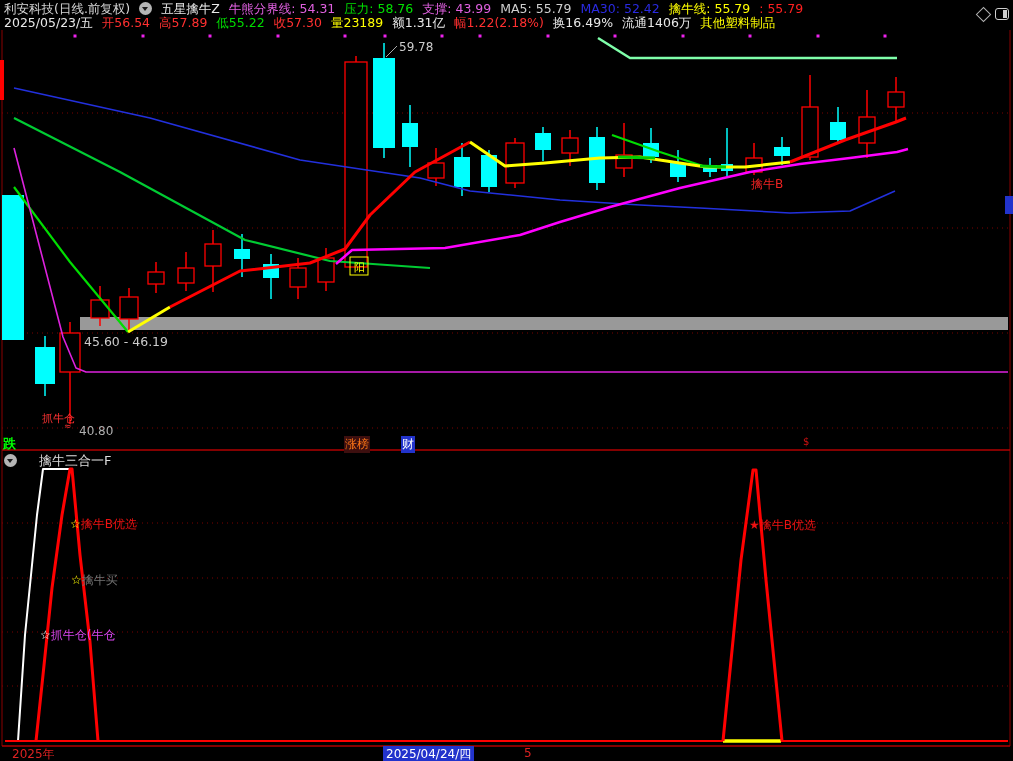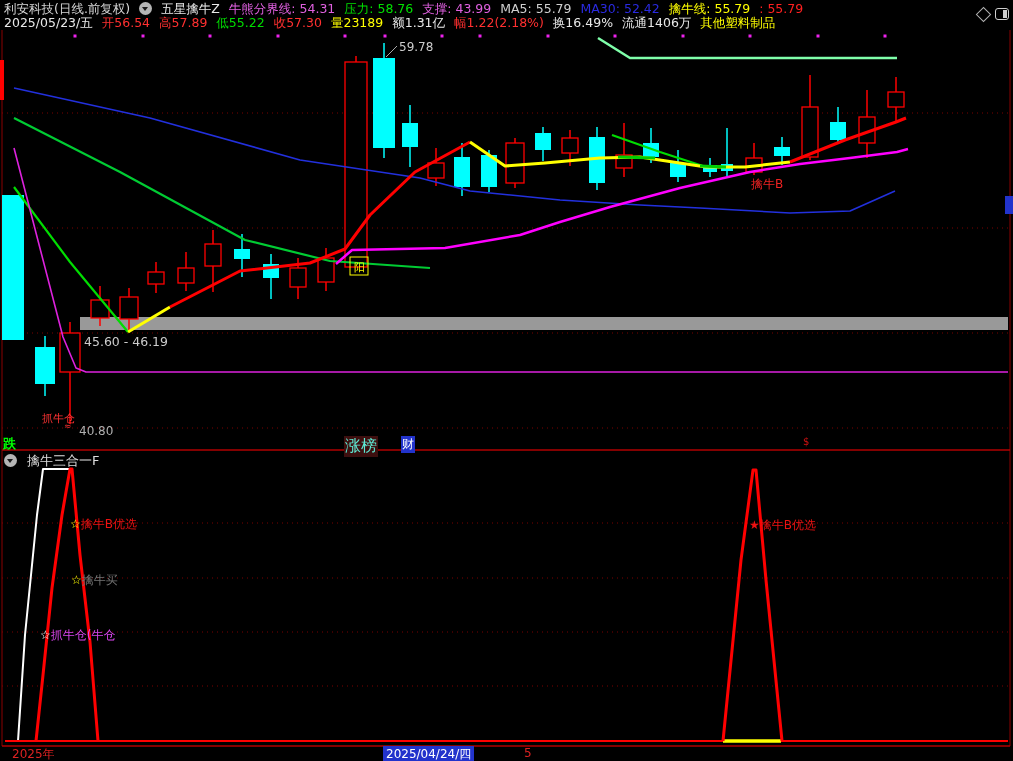--- a/index.html
+++ b/index.html
@@ -9,24 +9,24 @@
   .row span{display:inline-block;}
   .circle-icon{width:13px;height:13px;border-radius:50%;background:#b5b5b5;display:inline-block;position:relative;flex:0 0 auto;margin-top:1px;}
   .circle-icon::after{content:"";position:absolute;left:3px;top:5px;border-left:3.5px solid transparent;border-right:3.5px solid transparent;border-top:4.5px solid #1a1a1a;}
   .diamond-icon{position:absolute;width:9px;height:9px;border:1.5px solid #b0b0b0;transform:rotate(45deg);top:9px;left:978px;}
   .panes-icon{position:absolute;width:12px;height:10px;border:1.5px solid #cfcfcf;border-radius:3px;top:8px;left:995px;}
   .panes-icon::after{content:"";position:absolute;right:1px;top:1px;width:4px;height:8px;background:#cfcfcf;}
   svg{position:absolute;left:0;top:0;z-index:1;}
   .txtlayer{position:absolute;left:0;top:4px;z-index:3;width:100%;height:100%;pointer-events:none;}
   .abs{position:absolute;white-space:nowrap;}
   .status-fall{left:3px;top:435px;color:#00ff00;font-weight:bold;font-size:13px;}
-  .status-board{left:344px;top:436px;color:#5eead4;background:#3d0f0f;font-size:16px;padding:0 1px;text-align:right;}
+  .status-board{left:344px;top:436px;color:#f97316;background:#3d0f0f;font-size:12px;padding:0 1px;text-align:right;}
   .status-fin{left:401px;top:436px;color:#fff;background:#2233cc;font-size:12px;padding:0 1px;}
   .status-dollar{left:803px;top:436px;color:#cc1111;font-size:10px;}
-  .p2header{position:absolute;left:4px;top:453px;display:flex;gap:10px;font-size:13px;line-height:15px;z-index:3;}
+  .p2header{position:absolute;left:4px;top:453px;display:flex;gap:22px;font-size:13px;line-height:15px;z-index:3;}
   .axis-year{left:12px;top:746px;color:#dd2222;font-size:12px;}
   .axis-date{left:383px;top:746px;color:#fff;background:#2233cc;font-size:12px;padding:0 3px;}
   .axis-month{left:524px;top:746px;color:#dd2222;font-size:12px;}
   .signal{position:absolute;font-size:12px;line-height:14px;z-index:3;white-space:nowrap;}
   .bluetag{position:absolute;left:1005px;top:196px;width:8px;height:18px;background:#2233cc;z-index:2;}
 </style>
 </head>
 <body>
 
 <div id="screen">

